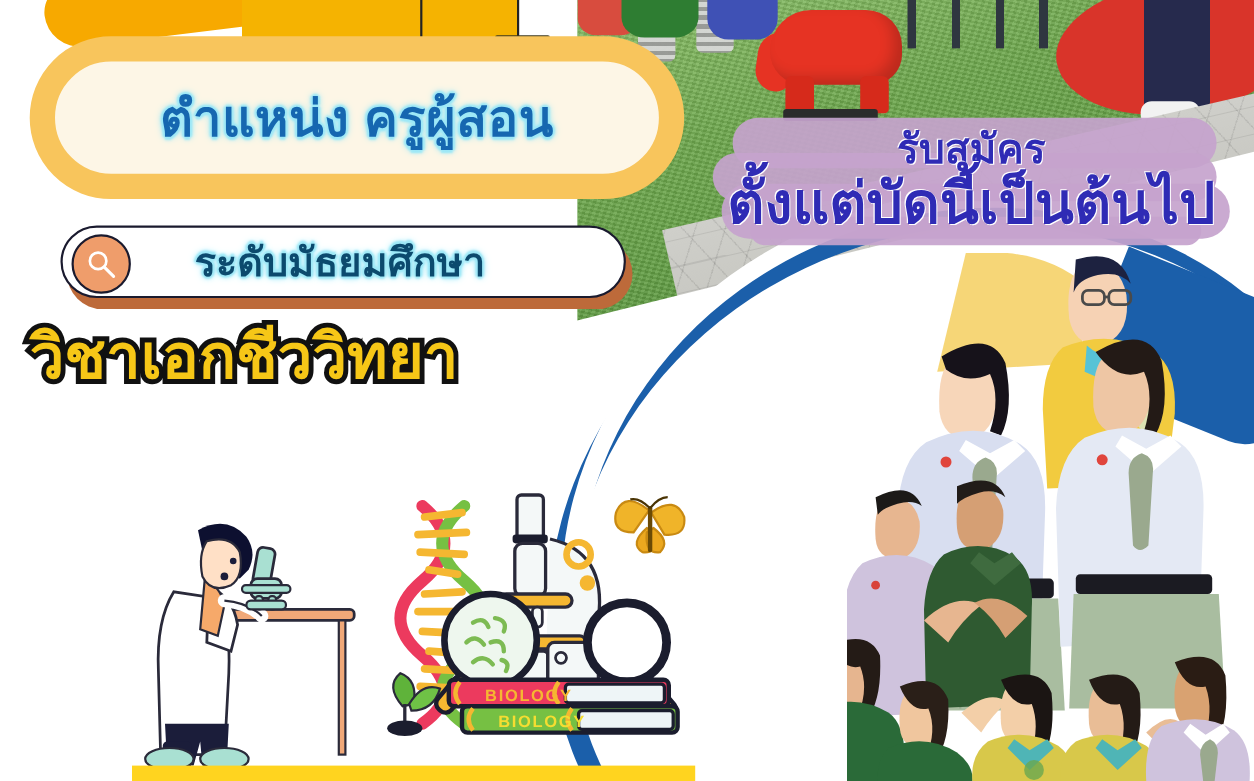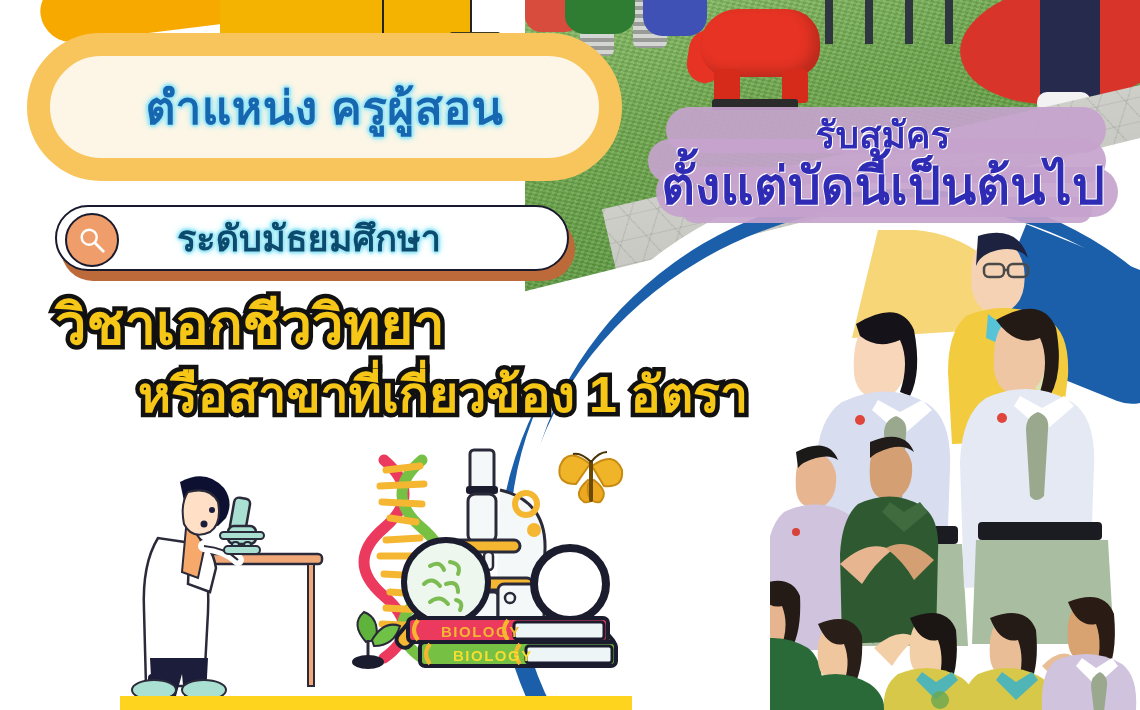--- a/index.html
+++ b/index.html
@@ -167,21 +167,21 @@
   }
 
   
   .headline-block{ position:absolute; left:0; top:296px; width:860px; z-index:6; }
   .headline{
     font-size:56px; font-weight:700; color:#f6c717; white-space:nowrap;
     line-height:1.05;
     -webkit-text-stroke:9px #111111;
     paint-order:stroke fill;
   }
-  .headline.l1{ margin-left:55px; }
+  .headline.l1{ margin-left:27px; }
   .headline.l2{ margin-left:138px; font-size:50px; margin-top:14px; }
 
   
   .purple-banner{
     position:absolute; left:648px; top:105px; width:470px; height:122px; z-index:7;
   }
   .pb-stroke{
     position:absolute; background:#c6a3cd; opacity:.92; border-radius:30px;
   }
   .pb-stroke.s1{ left:18px; top:2px; width:440px; height:46px; }
@@ -271,21 +271,20 @@
           <circle cx="13" cy="13" r="8" fill="none" stroke="#ffffff" stroke-width="2.6"></circle>
           <line x1="19" y1="19" x2="28" y2="28" stroke="#ffffff" stroke-width="3" stroke-linecap="round"></line>
         </svg>
       </div>
       <div class="search-pill-text">ระดับมัธยมศึกษา</div>
     </div>
   </div>
 
   <div class="headline-block">
     <div class="headline l1">วิชาเอกชีววิทยา</div>
-    <div class="headline l2">หรือสาขาที่เกี่ยวข้อง 1 อัตรา</div>
   </div>
 
   <div class="purple-banner">
     <div class="pb-stroke s1"></div>
     <div class="pb-stroke s2"></div>
     <div class="pb-stroke s3"></div>
     <div class="pb-stroke s4"></div>
     <div class="pb-text">
       <div class="pb-line l1">รับสมัคร</div>
       <div class="pb-line l2">ตั้งแต่บัดนี้เป็นต้นไป</div>

